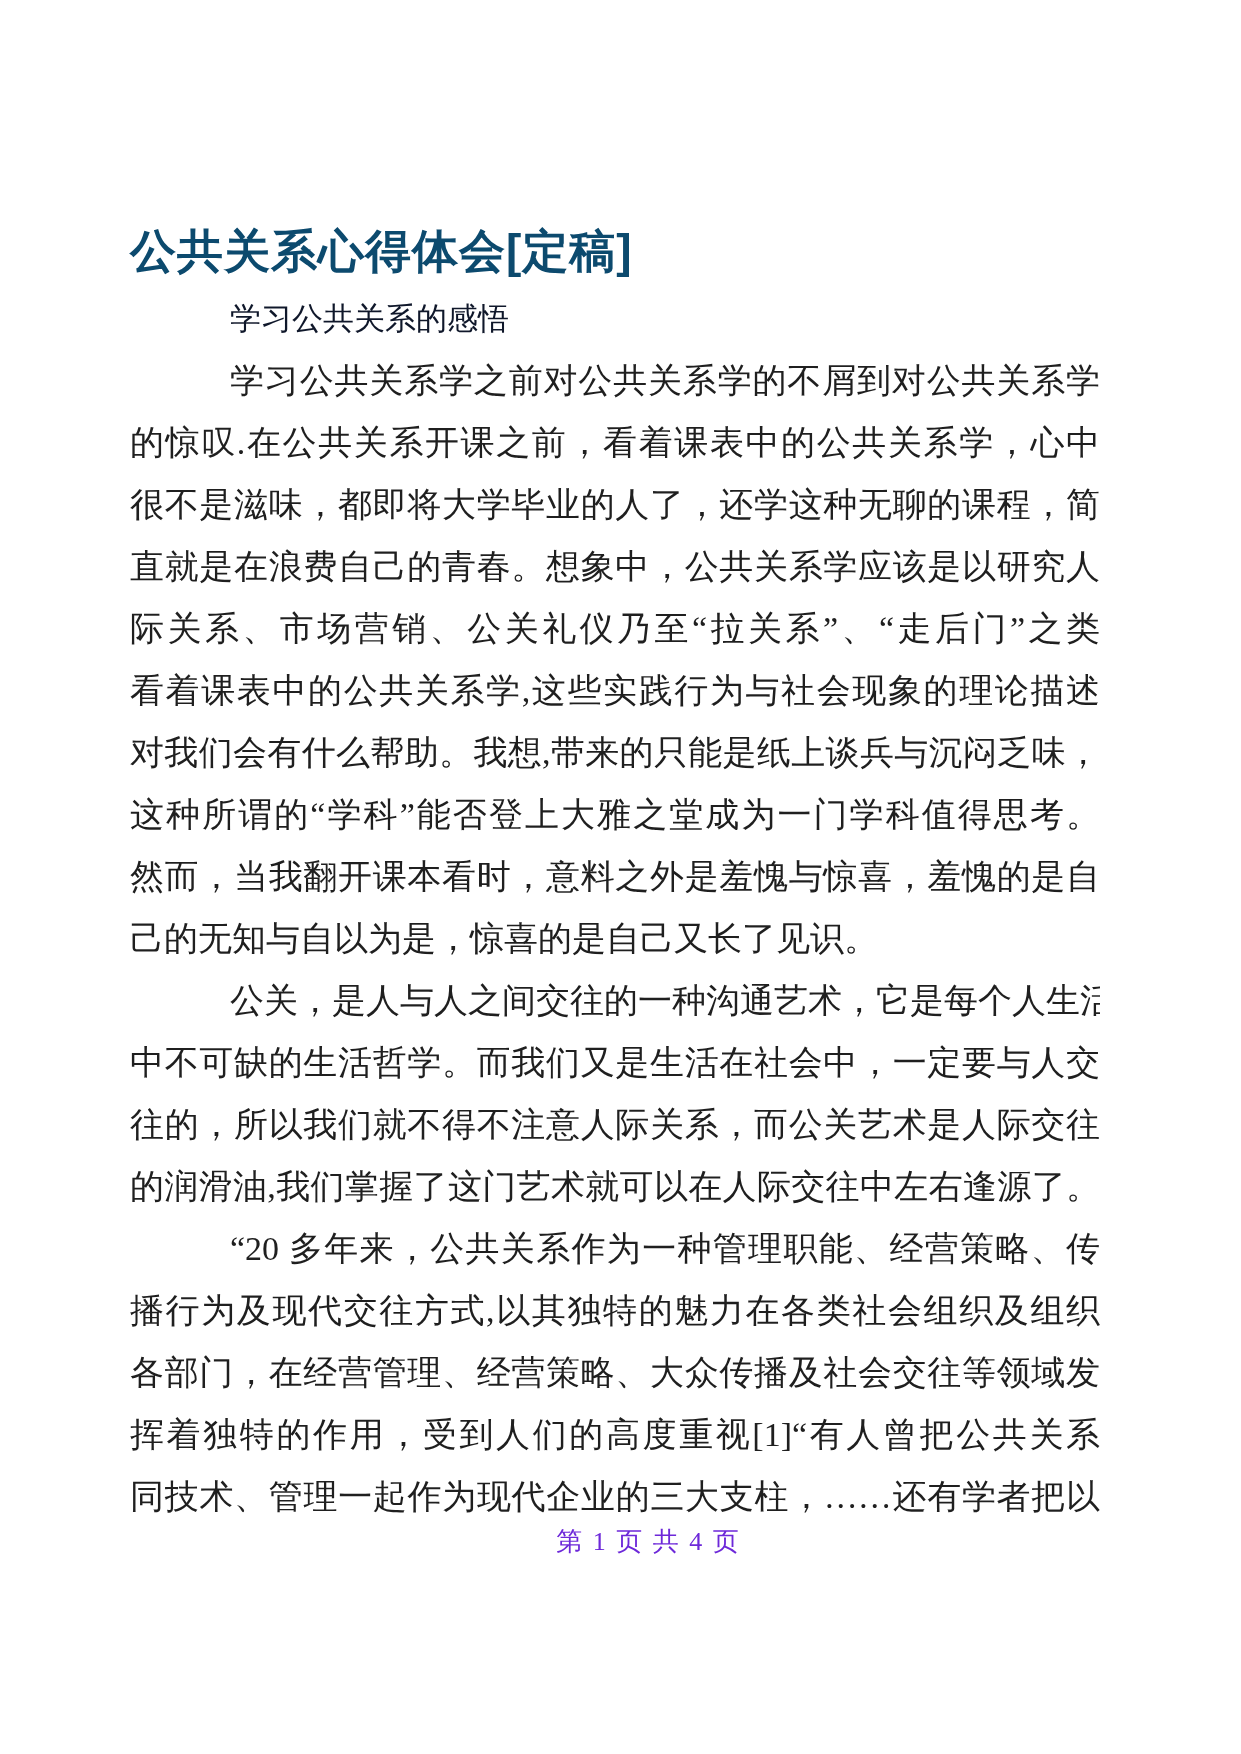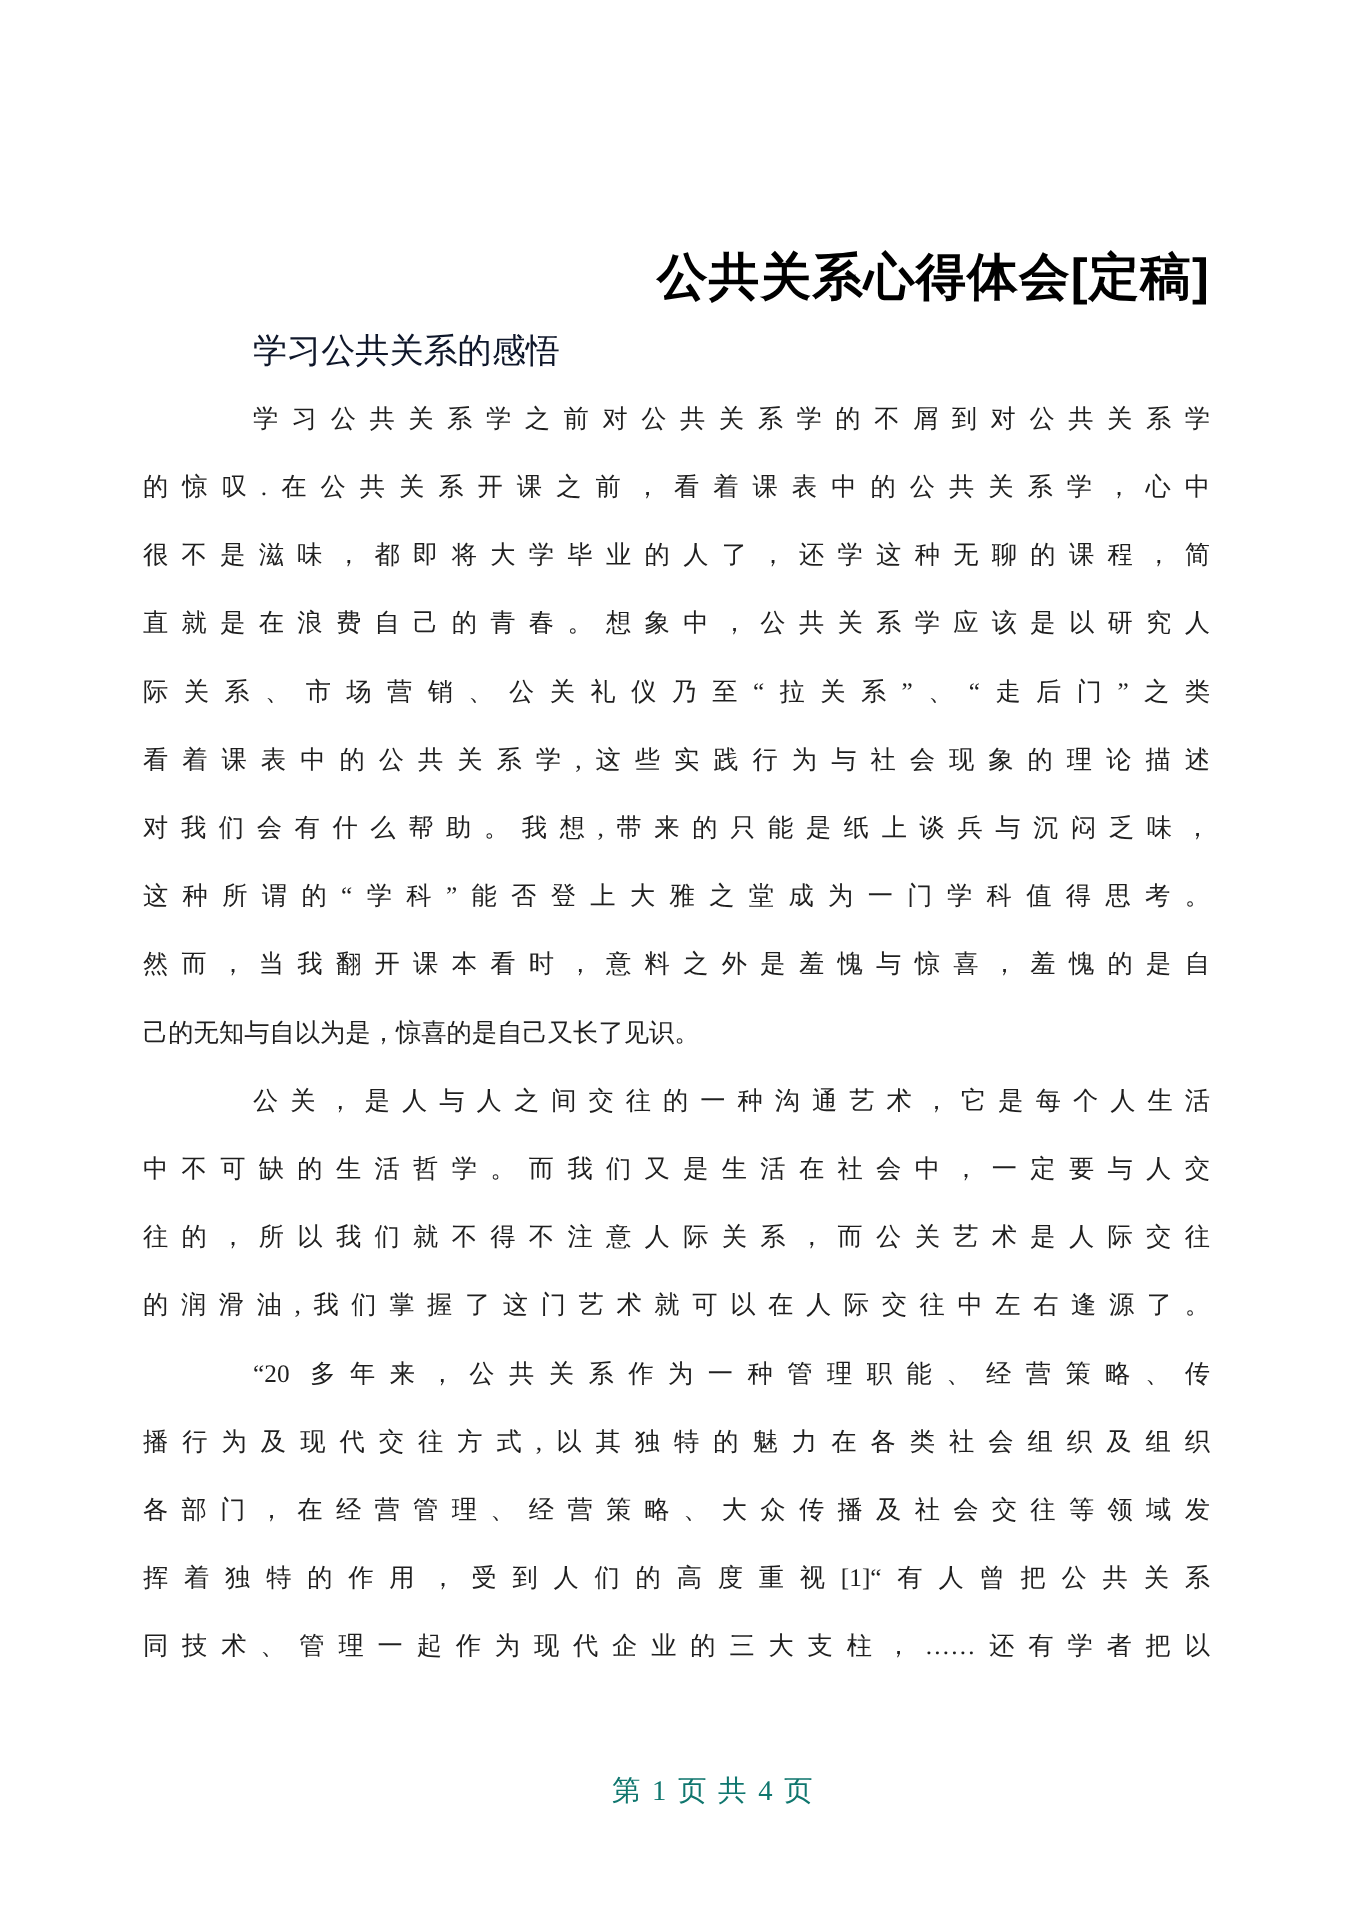--- a/index.html
+++ b/index.html
@@ -19,31 +19,31 @@
     position: absolute;
     left: 130px;
     top: 0;
     width: 970px;
   }
   .doc-title {
     margin: 222px 0 0 0;
     font-size: 46px;
     line-height: 58px;
     font-weight: bold;
-    text-align: right;
-    color: #000000;
+    text-align: left;
+    color: #0c4a6e;
     letter-spacing: 1px;
     font-family: "Liberation Sans", "DejaVu Sans", sans-serif;
   }
   .doc-body {
     margin-top: 8px;
     color: #1f1f1f;
   }
   .line {
-    font-size: 23px;
+    font-size: 34px;
     line-height: 62px;
     height: 62px;
     color: #1f1f1f;
     text-align: justify;
     text-align-last: justify;
     overflow: hidden;
     white-space: nowrap;
   }
   .line.indent {
     padding-left: 100px;
@@ -56,25 +56,25 @@
     font-size: 31px;
     line-height: 62px;
     height: 62px;
     padding-left: 100px;
     color: #0f172a;
   }
   .footer {
     position: absolute;
     left: 0;
     right: 0;
-    top: 1608px;
+    top: 1522px;
     text-align: center;
     font-size: 26px;
     line-height: 40px;
-    color: #0f766e;
+    color: #6d28d9;
   }
   .footer .footer-text {
     position: relative;
     left: 28px;
     letter-spacing: 2px;
   }
 </style>
 </head>
 <body>
 

